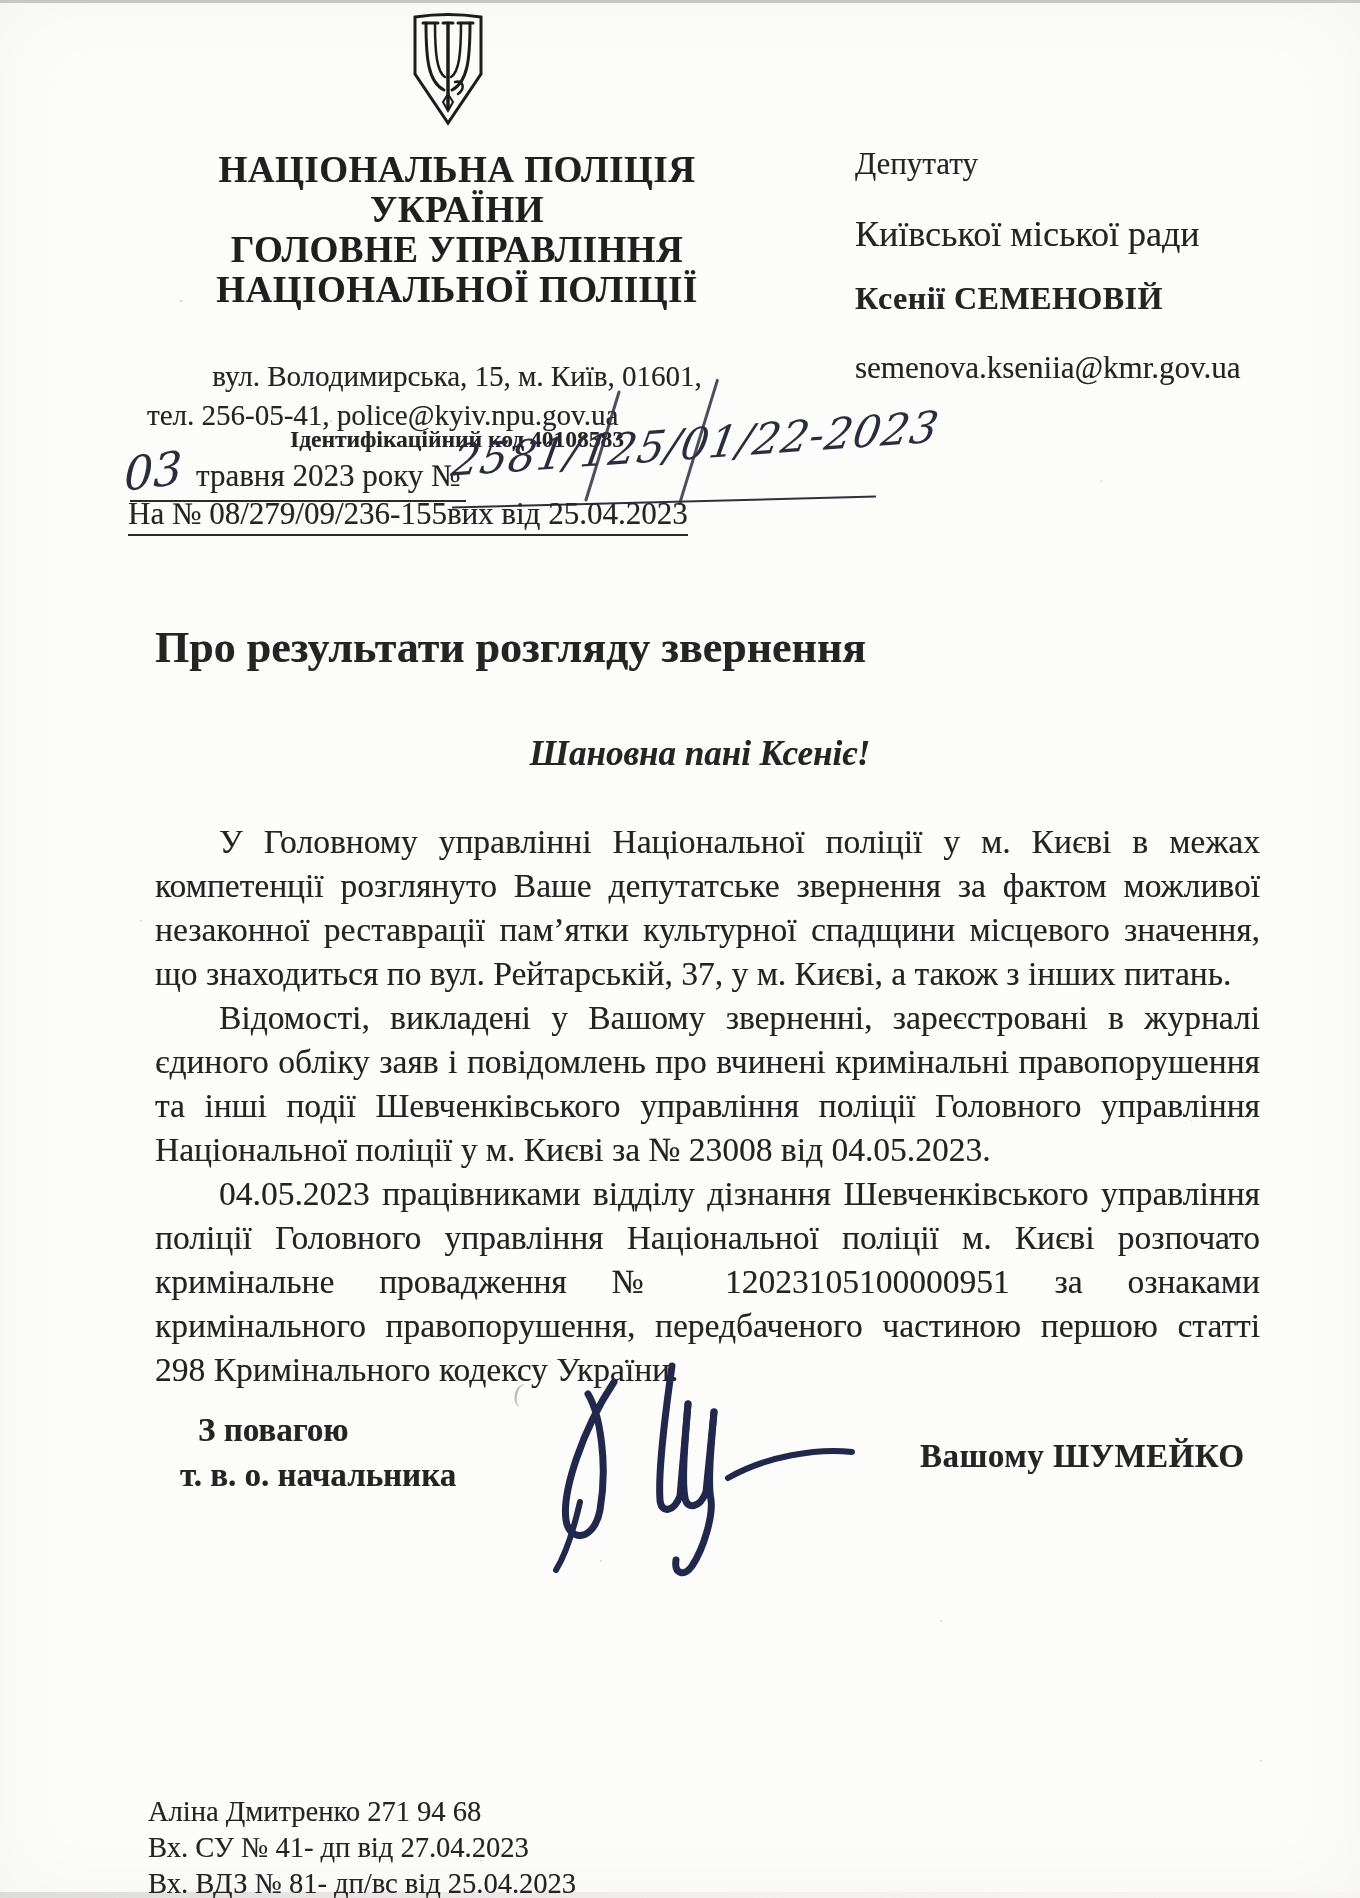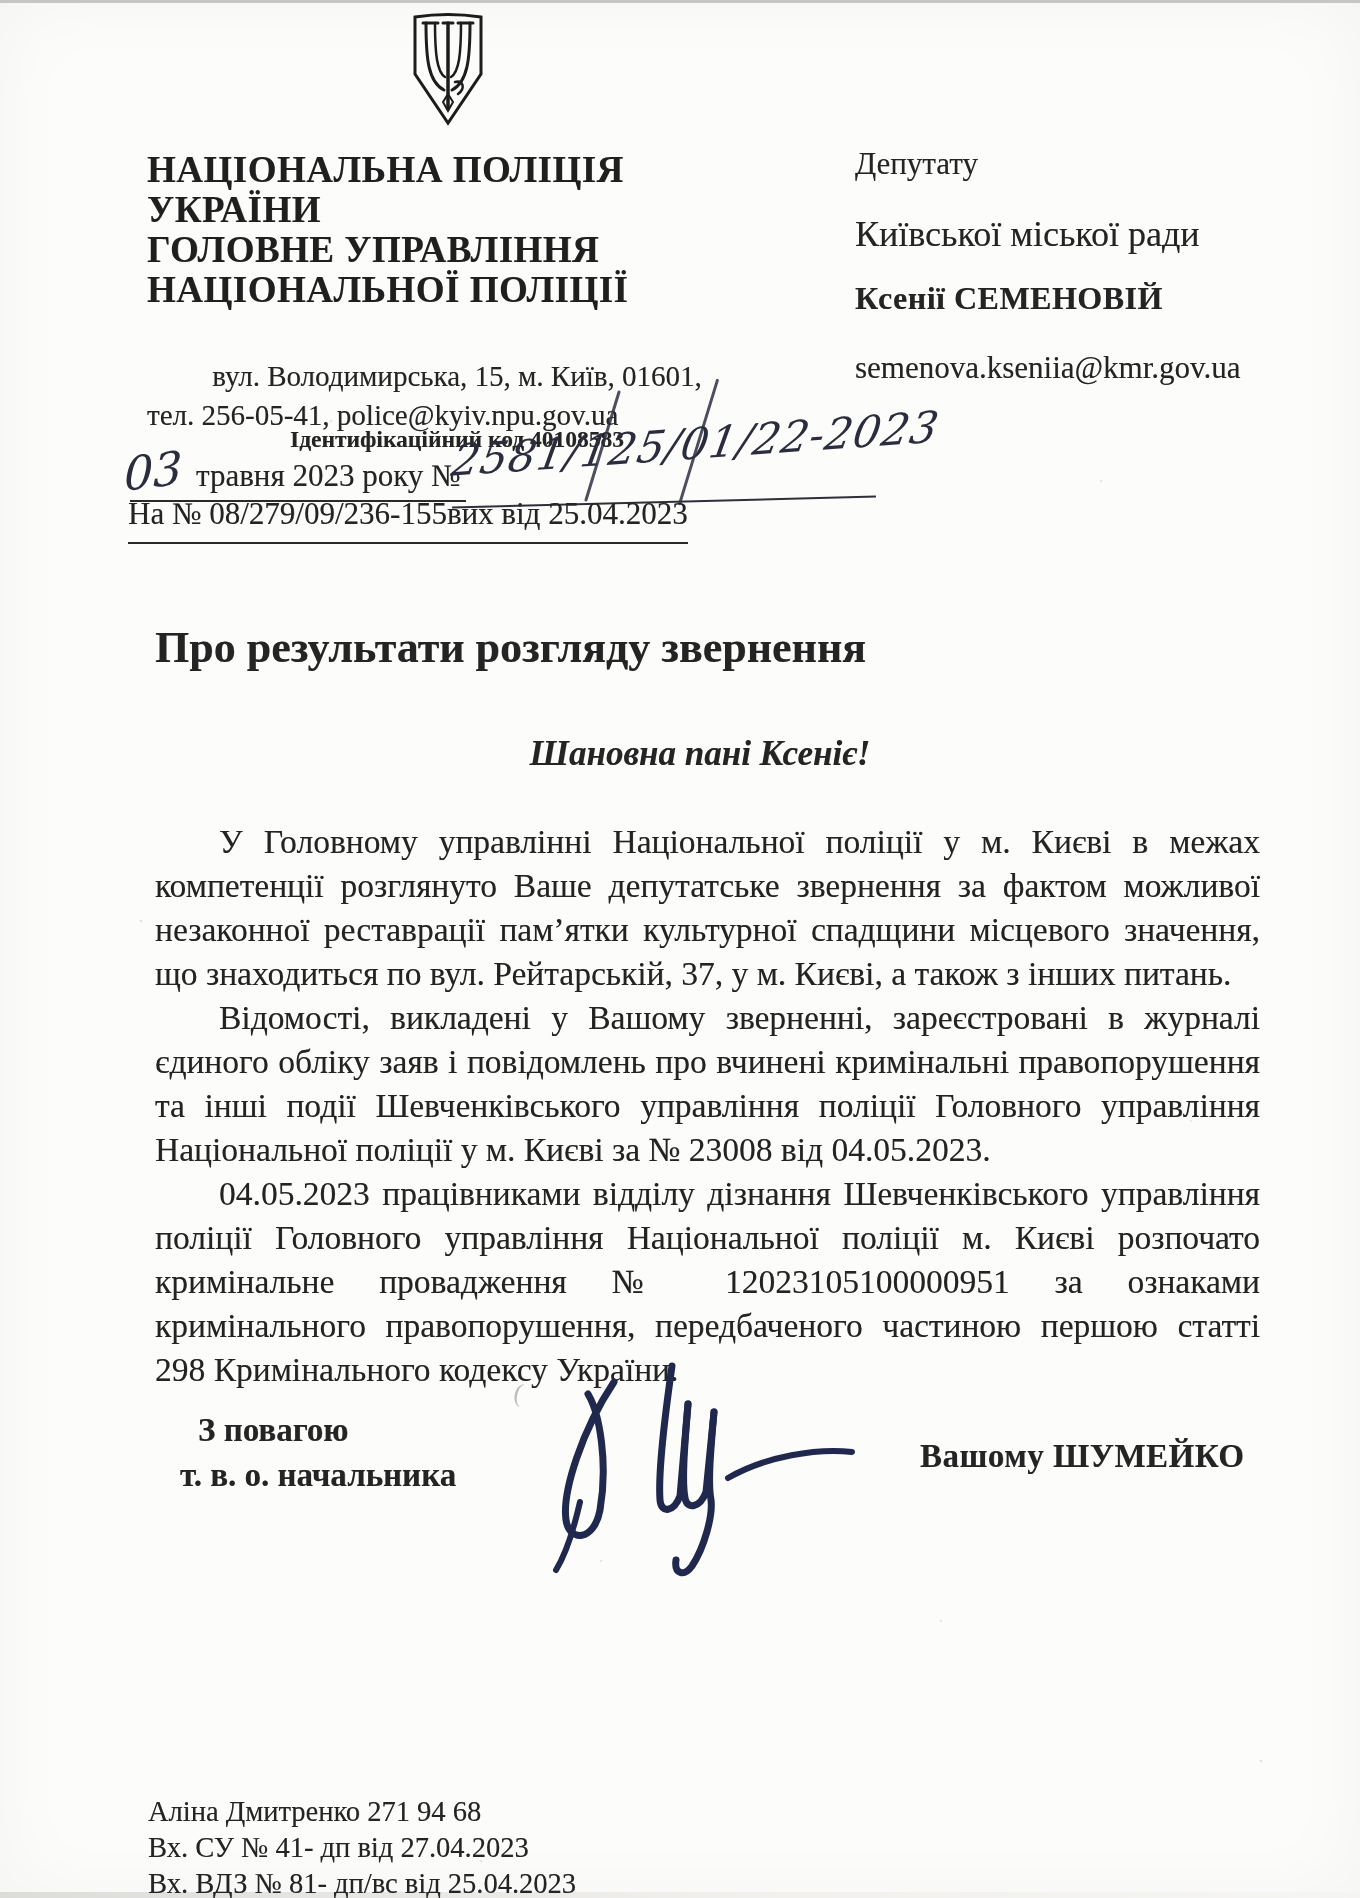--- a/index.html
+++ b/index.html
@@ -22,21 +22,21 @@
     background:linear-gradient(to right,#c6c6c2,#eceae6 55%,#f4f3f0); opacity:.55; }
   .speckles{ left:180px; top:300px; width:2px; height:2px; background:rgba(90,90,85,.35); border-radius:50%;
     box-shadow: 60px 940px 1px rgba(100,100,95,.3), 420px 1260px 1px rgba(110,110,100,.28),
     920px 180px 1px rgba(120,120,110,.25), 1080px 1460px 1px rgba(100,100,95,.3),
     -40px 620px 1px rgba(100,100,95,.3), 300px 1560px 1px rgba(120,120,110,.22),
     760px 1320px 1px rgba(110,110,105,.25), 1010px 820px 1px rgba(120,120,110,.2),
     150px 120px 1px rgba(110,110,105,.3), 680px 1660px 1px rgba(110,110,105,.22);}
 
   
   .emblem{ left:408px; top:10px; width:80px; height:118px; }
-  .org-block{ left:147px; top:150px; width:620px; text-align:left;
+  .org-block{ left:147px; top:150px; width:620px; text-align:center;
     font-weight:bold; font-size:37px; line-height:40px; letter-spacing:.5px; color:#1f1f1f;}
   .addr1{ left:147px; top:360px; width:620px; text-align:center; font-size:29px; }
   .addr2{ left:147px; top:399px; width:620px; font-size:29px; }
   .idcode{ left:147px; top:426px; width:620px; text-align:center; font-size:23.5px; font-weight:bold; }
 
   
   .r1{ left:855px; top:146px; font-size:31px; }
   .r2{ left:855px; top:213px; font-size:36px; }
   .r3{ left:855px; top:280px; font-size:32px; font-weight:bold; letter-spacing:.5px;}
   .r4{ left:855px; top:350px; font-size:31px; }
@@ -46,21 +46,21 @@
   .hw-day{ left:124px; top:444px; font-size:46px; transform:rotate(-7deg) skewX(-8deg); }
   .date-text{ left:196px; top:458px; font-size:31px; }
   .date-underline{ left:130px; top:500px; width:336px; border-top:2px solid #2a2a2a; }
   .hw-number{ left:448px; top:436px; font-size:43px; letter-spacing:1px;
     transform:rotate(-4deg) skewX(-14deg); transform-origin:left bottom; white-space:nowrap;}
   .hw-underline{ left:452px; top:501px; width:424px; border-top:2px solid #2f2f3a; transform:rotate(-1.5deg);}
   .pen-slash{ width:3px; background:#2e3044; border-radius:2px; opacity:.85;}
   .slash-a{ left:601px; top:388px; height:116px; transform:rotate(17deg);}
   .slash-b{ left:697px; top:376px; height:132px; transform:rotate(17deg);}
   .reply-line{ left:128px; top:496px; font-size:31px; }
-  .reply-line span{ border-bottom:2px solid #2a2a2a; padding-bottom:11px; }
+  .reply-line span{ border-bottom:2px solid #2a2a2a; padding-bottom:3px; }
 
   .subject{ left:155px; top:622px; font-size:44px; font-weight:bold; }
   .salutation{ left:0; top:734px; width:1400px; text-align:center;
     font-size:35px; font-weight:bold; font-style:italic; }
 
   
   .body-block{ left:155px; top:820px; width:1105px; font-size:33.5px; line-height:44px;
     text-align:justify; color:#232323;}
   .body-block p{ margin:0; text-indent:64px; }
 

